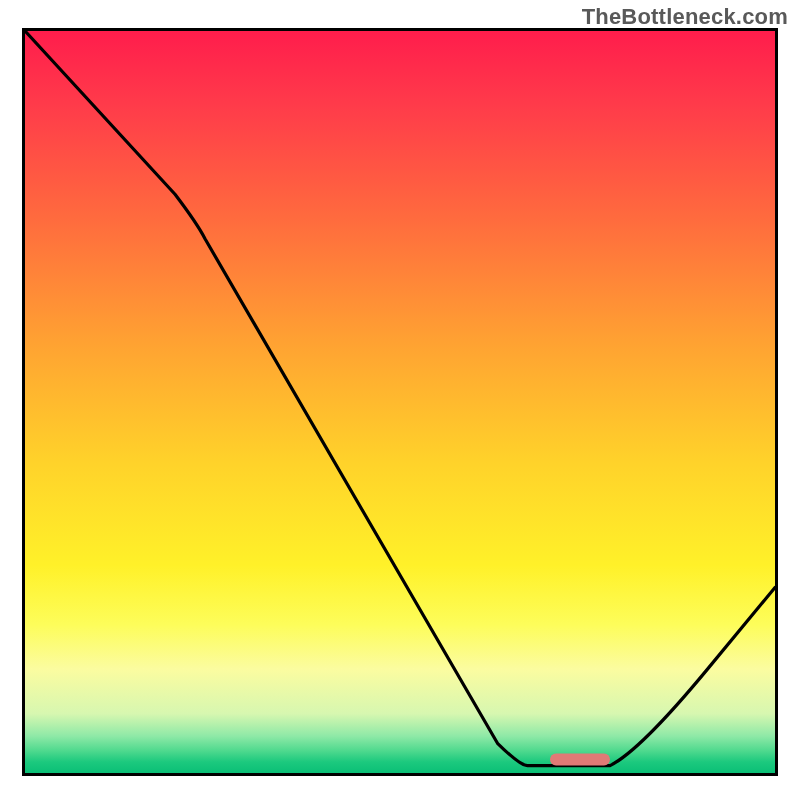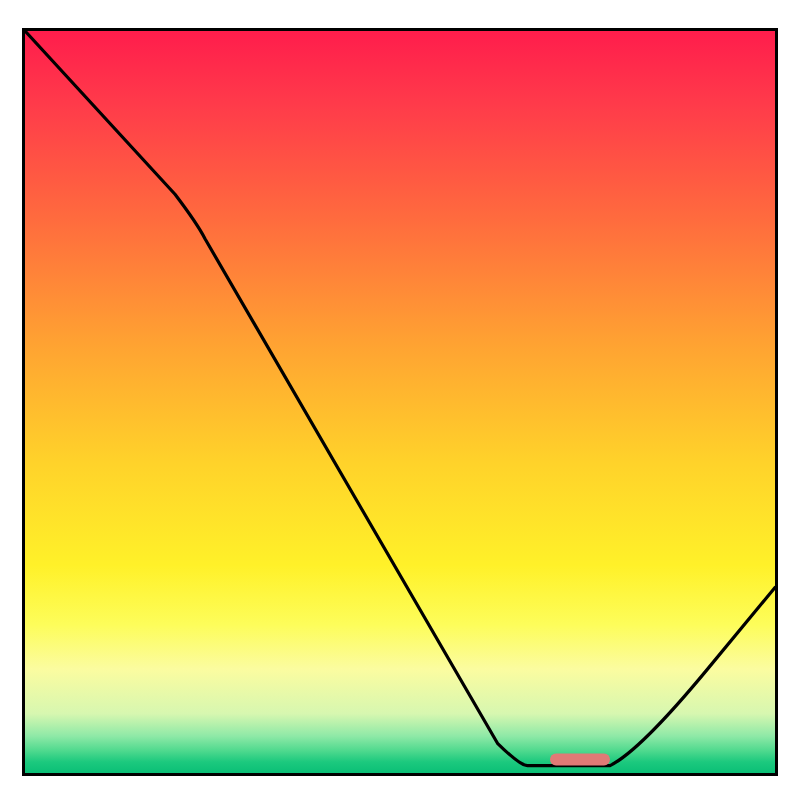--- a/index.html
+++ b/index.html
@@ -72,20 +72,21 @@
   .marker {
     fill: #e07a76;
     stroke: none;
   }
 </style>
 </head>
 <body>
 
 <div class="container">
 
+  <div class="watermark">TheBottleneck.com</div>
 
   <div class="plotbox">
     <div class="gradient"></div>
 
     <svg class="curve" viewBox="0 0 750 742" preserveAspectRatio="none">
 
       <path d="M 0 0 L 150 163.24 Q 172.5 192.91999999999996 180 207.76 L 472.5 712.32 Q 495 734.58 502.50000000000006 734.58 L 585 734.58 Q 615 719.74 682.5 638.12 L 750 556.5 "></path>
       <rect class="marker" x="525.0" y="722.6" width="60.0" height="12" rx="6" ry="6" fill="#e07a76"></rect>
     </svg>
   </div>

